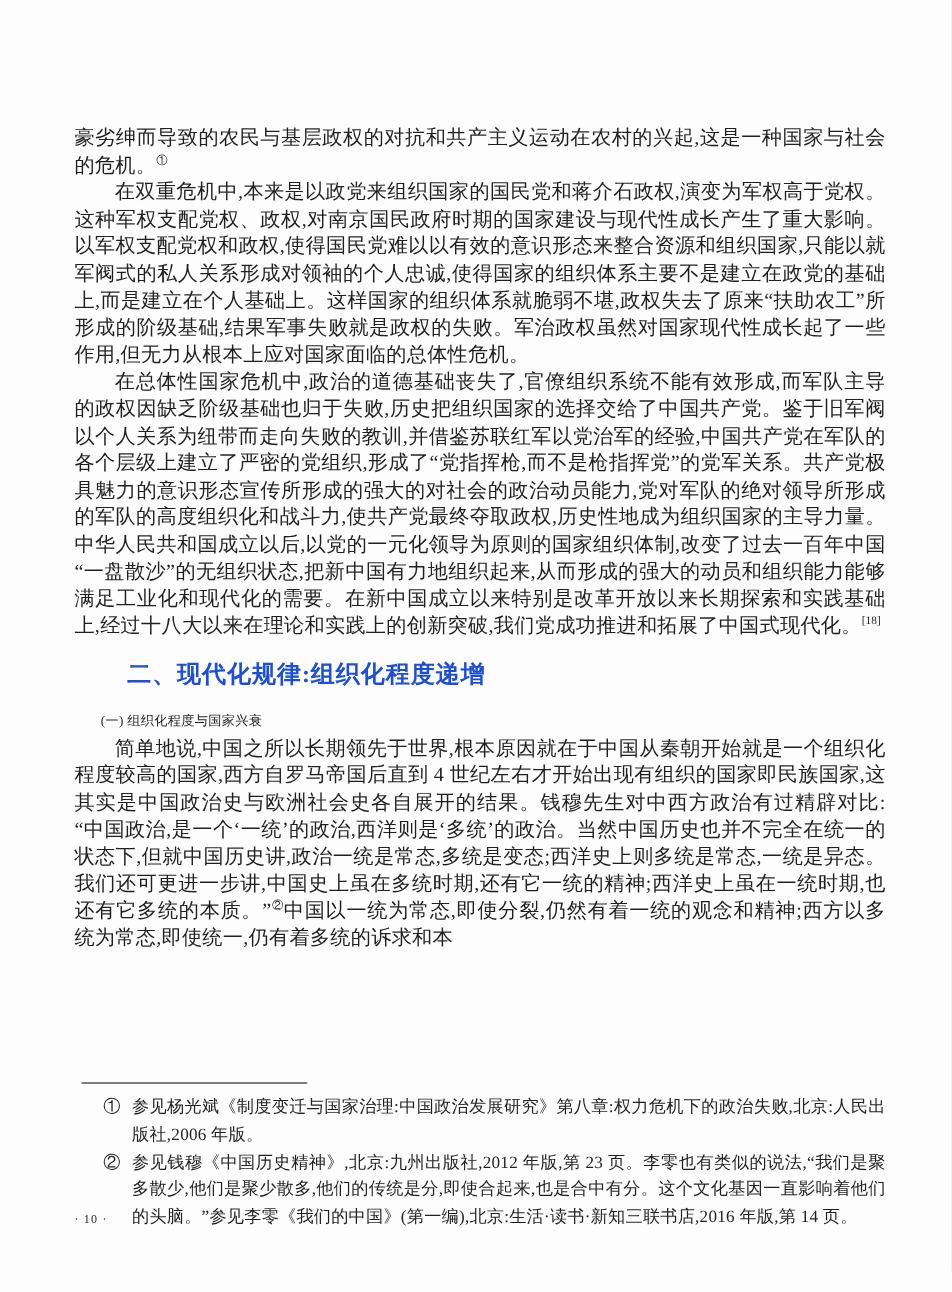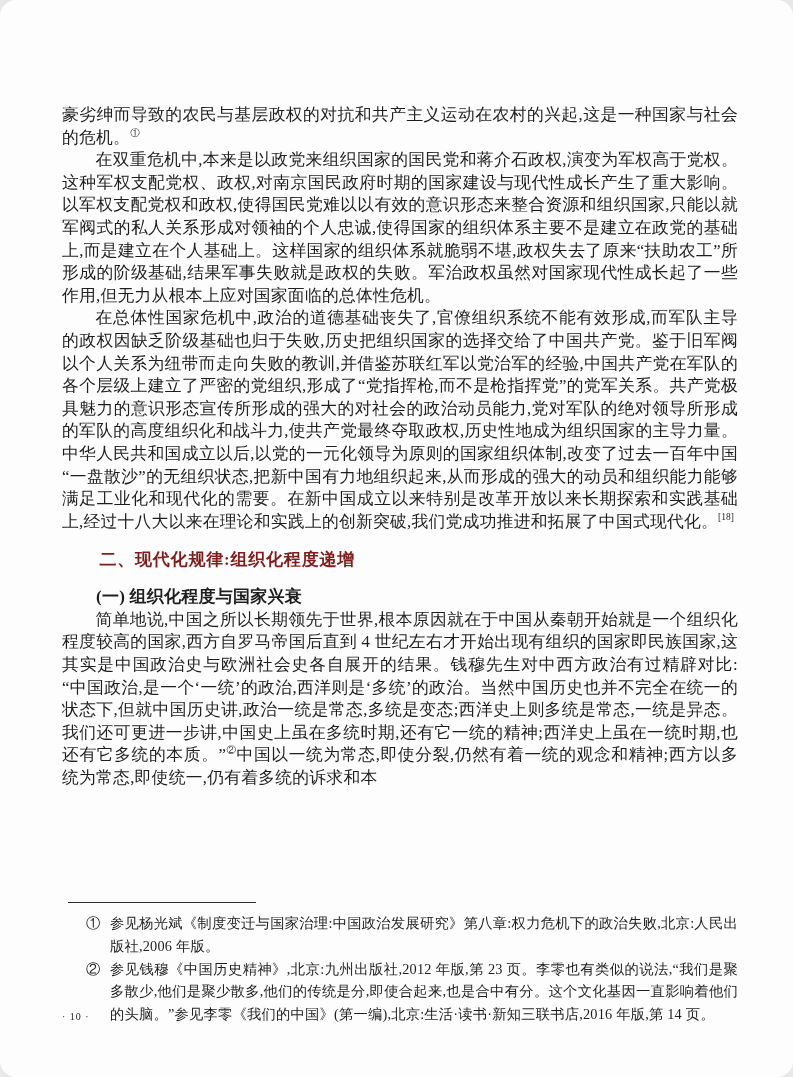--- a/index.html
+++ b/index.html
@@ -9,21 +9,20 @@
   }
   .page {
     position: relative;
     width: 793px;
     height: 1077px;
     margin: 0 auto;
     background: #fdfdfd;
     color: #1f1f1f;
     font-family: "Liberation Serif", "DejaVu Serif", serif;
     overflow: hidden;
-    border-radius: 16px;
   }
   .text-block {
     position: absolute;
     left: 62px;
     top: 104px;
     width: 676px;
   }
   p.body {
     margin: 0;
     font-size: 16.8px;
@@ -36,33 +35,32 @@
   p.body.no-indent { text-indent: 0; }
   sup.note-ref {
     font-size: 9.5px;
     letter-spacing: 0;
     vertical-align: super;
     line-height: 0;
   }
   h2.section-heading {
     margin: 15px 0 15px 0;
     font-family: Liberation Serif, serif;
-    font-size: 17px;
+    font-size: 20px;
     font-weight: 700;
     letter-spacing: 0.8px;
     text-indent: 2.2em;
-    color: #7f1d1d;
+    color: #1d4ed8;
   }
   p.subheading {
     margin: 0;
-    font-size: 17px;
+    font-size: 11px;
     line-height: 22.6px;
     letter-spacing: 0.25px;
     text-indent: 2em;
-    font-weight: bold;
   }
   .footnotes {
     position: absolute;
     left: 62px;
     top: 902px;
     width: 676px;
   }
   .fn-rule {
     width: 188px;
     height: 0;

